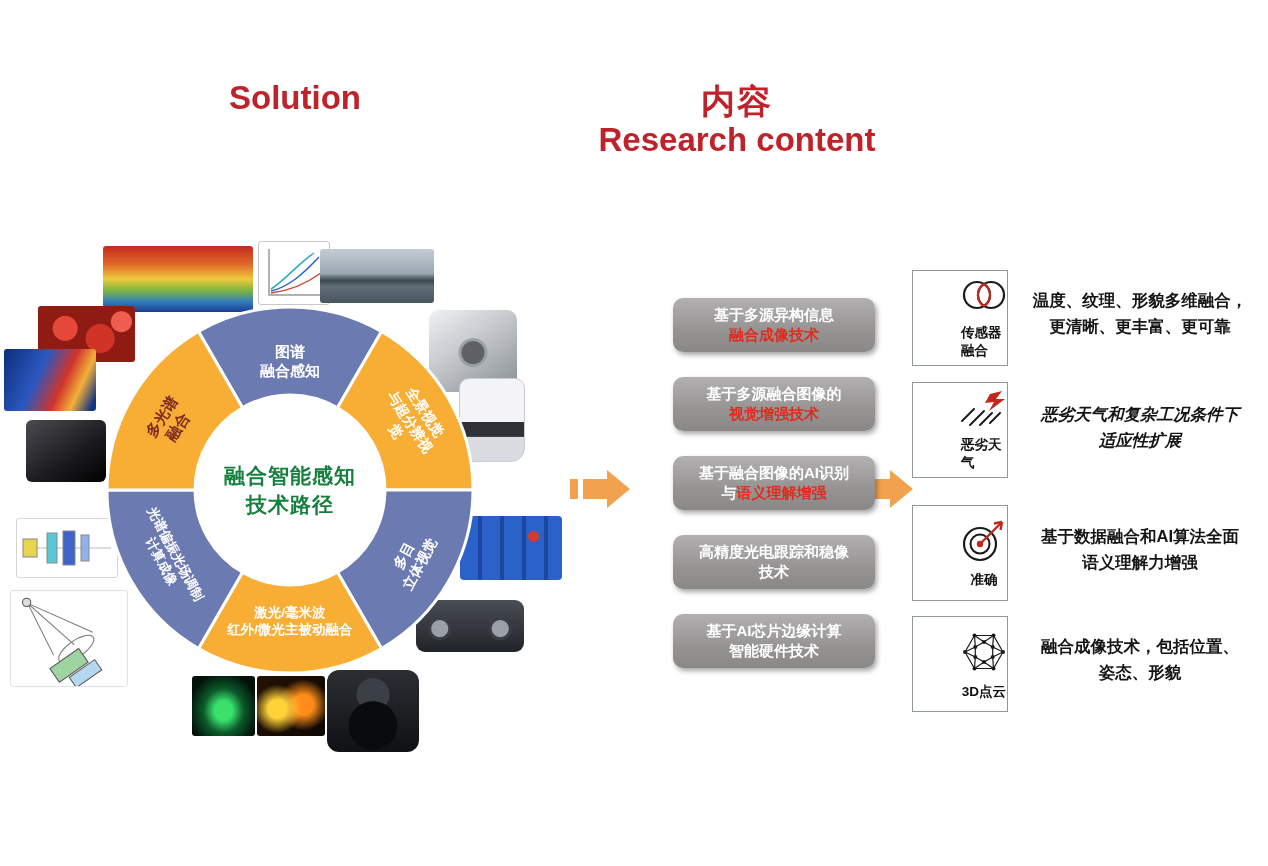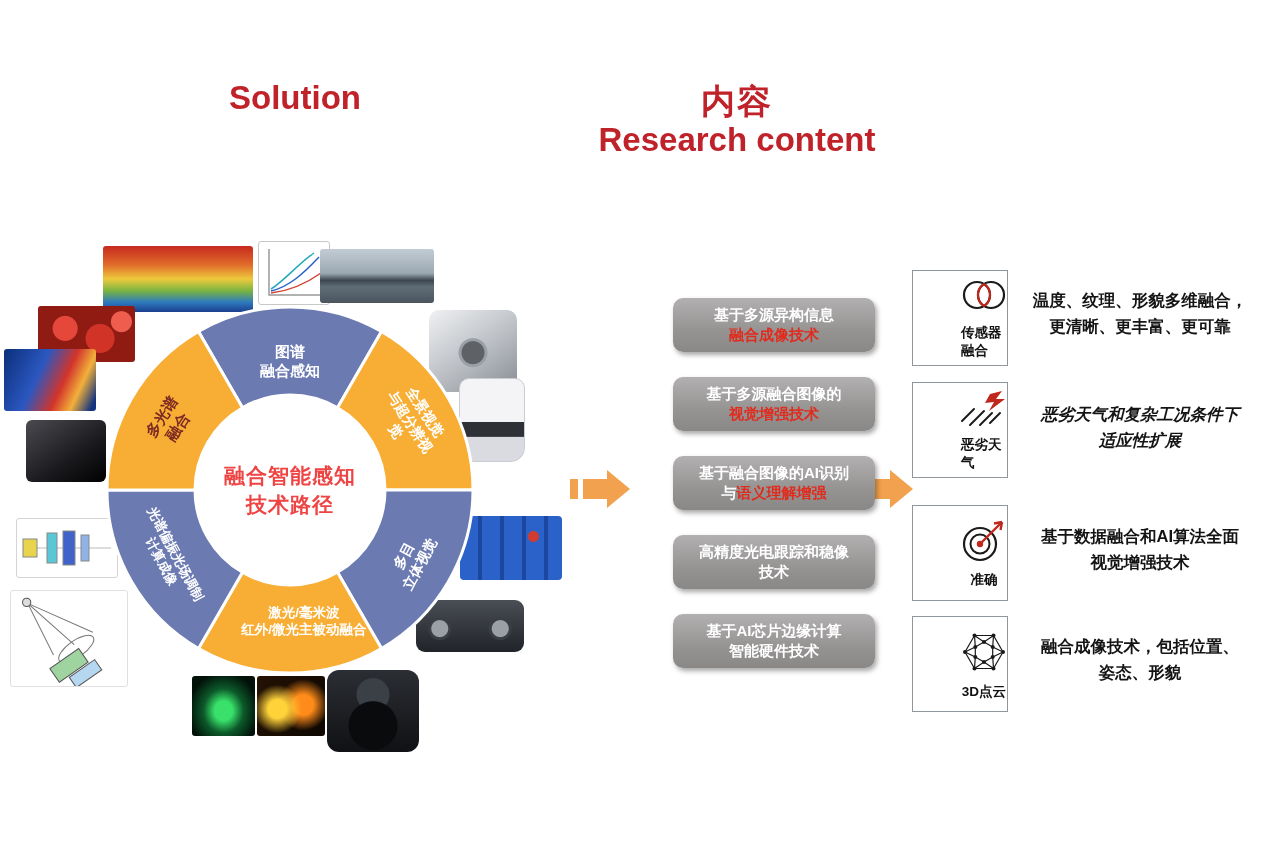--- a/index.html
+++ b/index.html
@@ -12,21 +12,21 @@
   .col-header .zh { font-size:34px; line-height:42px; letter-spacing:2px; }
   .col-header .en { font-size:33px; line-height:36px; }
 
   
   .donut { position:absolute; left:100px; top:300px; width:380px; height:380px; z-index:2; }
   .donut svg { position:absolute; left:0; top:0; }
   .seg-label { position:absolute; transform:translate(-50%,-50%); color:#fff; font-weight:bold;
                font-size:14px; line-height:1.25; text-align:center; white-space:pre-line; z-index:3; }
   .seg-label.dark { color:#7d2a23; }
   .center-label { position:absolute; left:190px; top:190px; transform:translate(-50%,-50%);
-                  color:#ef4444; font-weight:bold; font-size:21px; line-height:1.4;
+                  color:#15803d; font-weight:bold; font-size:21px; line-height:1.4;
                   text-align:center; white-space:pre-line; letter-spacing:1px; z-index:3; }
 
   
   .thumb { position:absolute; z-index:1; border-radius:3px; }
   .th-fruit3d { background:linear-gradient(180deg,#c62a1f 0%,#e06a2a 28%,#eec93c 50%,#79b441 68%,#2f7bbf 85%,#1b3f8f 100%); }
   .th-chart { background:#fff; border:1px solid #c8c8c8; }
   .th-pipeline { background:linear-gradient(180deg,#c3ccd4 0%,#9aa8b2 45%,#3c464e 58%,#5f6d77 70%,#4a555e 100%); }
   .th-apples { background:radial-gradient(circle at 28% 40%, #e5473a 0 12px, rgba(0,0,0,0) 13px),
                           radial-gradient(circle at 64% 58%, #d13327 0 14px, rgba(0,0,0,0) 15px),
                           radial-gradient(circle at 86% 28%, #ef5d4e 0 10px, rgba(0,0,0,0) 11px), #8f1b12; }
@@ -142,21 +142,21 @@
       <path d="M98.5 348.5 A183 183 0 0 1 7 190 L95 190 A95 95 0 0 0 142.5 272.3 Z" fill="#6b7ab1"></path>
       <path d="M7 190 A183 183 0 0 1 98.5 31.5 L142.5 107.7 A95 95 0 0 0 95 190 Z" fill="#f8ae35"></path>
     </g>
   </svg>
   <div class="seg-label" style="left:190px;top:62px;font-size:15px;">图谱
 融合感知</div>
   <div class="seg-label" style="left:310px;top:122px;transform:translate(-50%,-50%) rotate(57deg);">全景视觉
 与超分辨视觉</div>
   <div class="seg-label" style="left:312px;top:260px;transform:translate(-50%,-50%) rotate(-62deg);">多目
 立体视觉</div>
-  <div class="seg-label" style="left:204px;top:322px;font-size:13.5px;">激光/毫米波
+  <div class="seg-label" style="left:190px;top:322px;font-size:13.5px;">激光/毫米波
 红外/微光主被动融合</div>
   <div class="seg-label" style="left:68px;top:258px;font-size:13px;transform:translate(-50%,-50%) rotate(62deg);">光谱偏振光场调制
 计算成像</div>
   <div class="seg-label dark" style="left:70px;top:122px;font-size:15px;transform:translate(-50%,-50%) rotate(-57deg);">多光谱
 融合</div>
   <div class="center-label">融合智能感知
 技术路径</div>
 </div>
 
 <svg class="flow-arrow" style="left:570px;top:467px;" width="62" height="44" viewBox="0 0 62 44">
@@ -224,21 +224,21 @@
   <svg width="52" height="46" viewBox="0 0 52 46">
     <circle cx="22" cy="26" r="16" fill="none" stroke="#1a1a1a" stroke-width="2.2"></circle>
     <circle cx="22" cy="26" r="9.5" fill="none" stroke="#1a1a1a" stroke-width="2"></circle>
     <circle cx="22" cy="26" r="3.2" fill="#c0281e"></circle>
     <line x1="23" y1="25" x2="44" y2="4" stroke="#c0281e" stroke-width="2.4"></line>
     <path d="M44 4 l-1.5 8 M44 4 l-8 1.5" stroke="#c0281e" stroke-width="2.4" fill="none"></path>
   </svg>
   <div class="glabel">准确</div>
 </div>
 <div class="gdesc" style="top:524px;">基于数据融合和AI算法全面
-视觉增强技术</div>
+语义理解力增强</div>
 
 <div class="gbox" style="top:616px;">
   <svg width="48" height="48" viewBox="0 0 48 48">
     <g stroke="#1a1a1a" stroke-width="1.2" fill="none">
       <polygon points="43,24 33.5,40.5 14.5,40.5 5,24 14.5,7.5 33.5,7.5"></polygon>
       <polygon points="32.7,29 24,34 15.3,29 15.3,19 24,14 32.7,19"></polygon>
       <path d="M43 24 L32.7 19 M43 24 L32.7 29 M33.5 40.5 L32.7 29 M33.5 40.5 L24 34 M14.5 40.5 L24 34 M14.5 40.5 L15.3 29 M5 24 L15.3 29 M5 24 L15.3 19 M14.5 7.5 L15.3 19 M14.5 7.5 L24 14 M33.5 7.5 L24 14 M33.5 7.5 L32.7 19"></path>
     </g>
     <g fill="#1a1a1a">
       <circle cx="43" cy="24" r="2"></circle>

